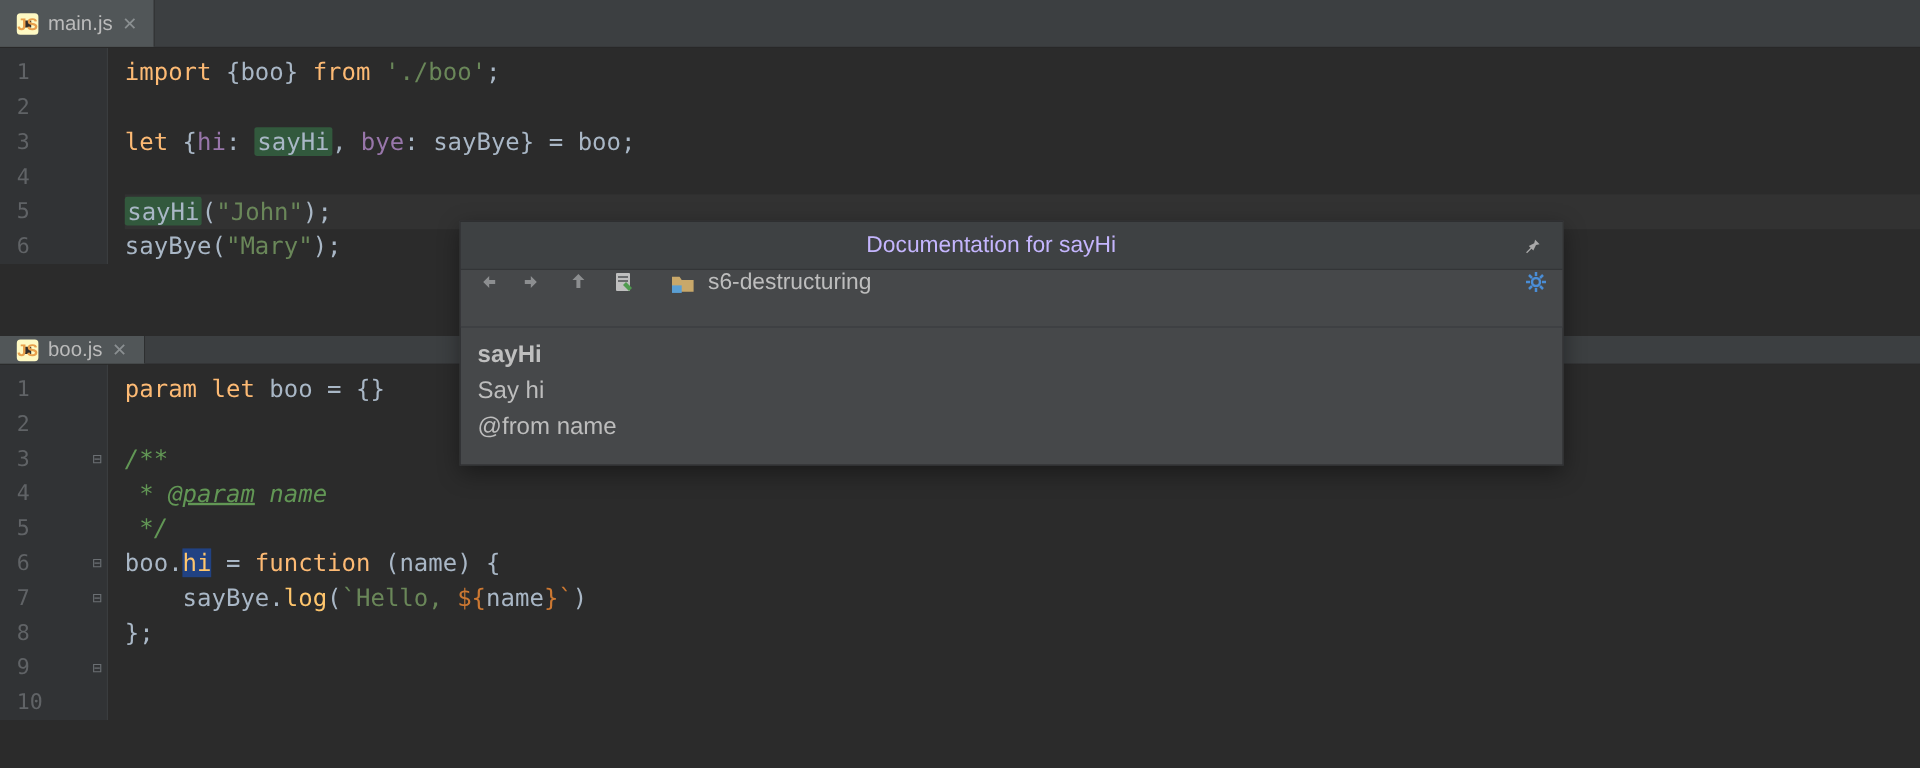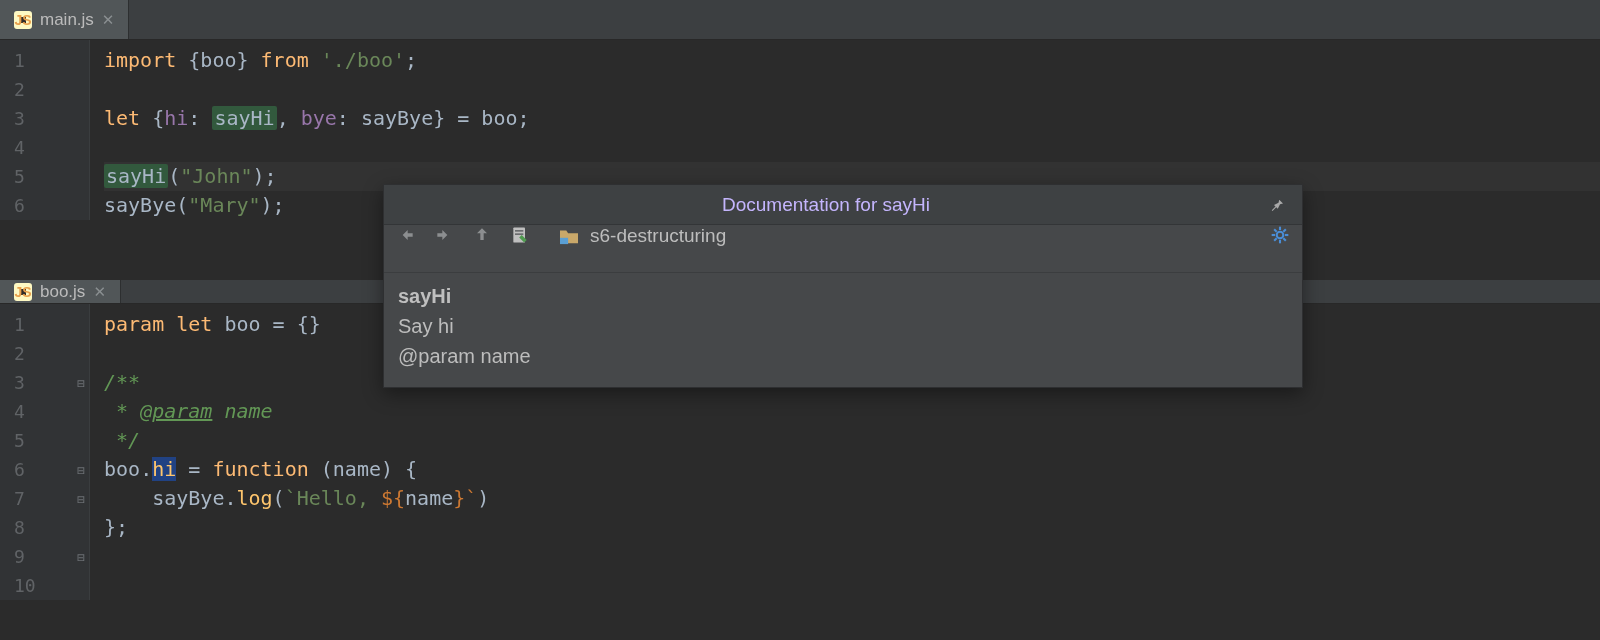--- a/index.html
+++ b/index.html
@@ -211,17 +211,17 @@
               <line x1="16" y1="16" x2="19" y2="19"></line>
               <line x1="5" y1="19" x2="8" y2="16"></line>
               <line x1="16" y1="8" x2="19" y2="5"></line>
             </g>
           </svg>
         </span>
   </div>
   <div class="doc-body">
     <b>sayHi</b><br>
     <span>Say hi</span><br>
-    <span>@param name</span>
+    <span>@from name</span>
   </div>
 </div>
 
 </div>
 
 </body></html>

